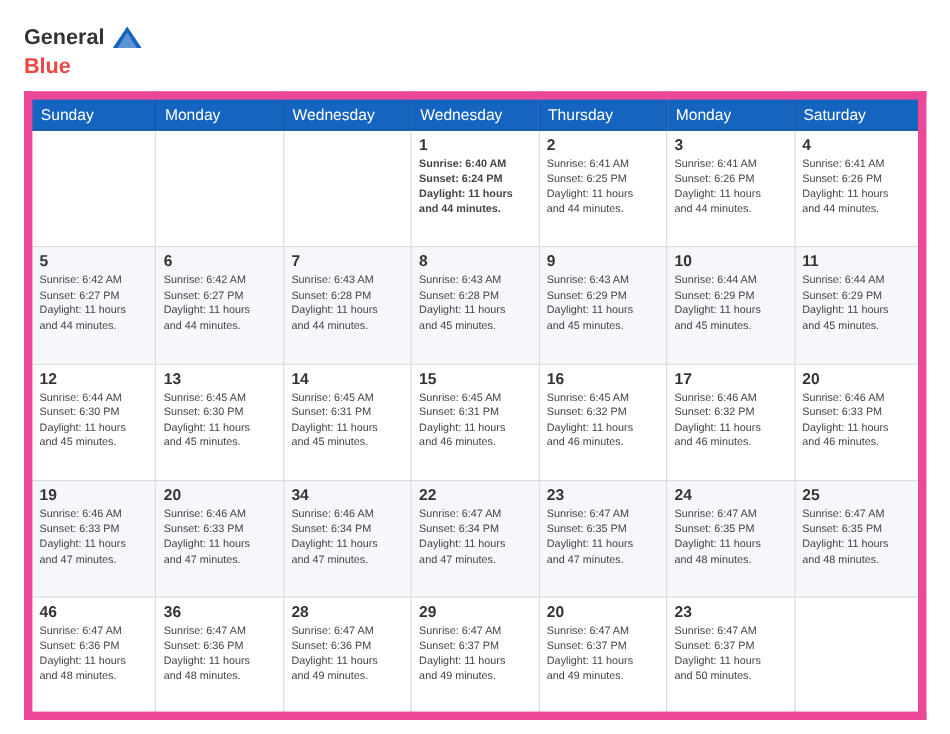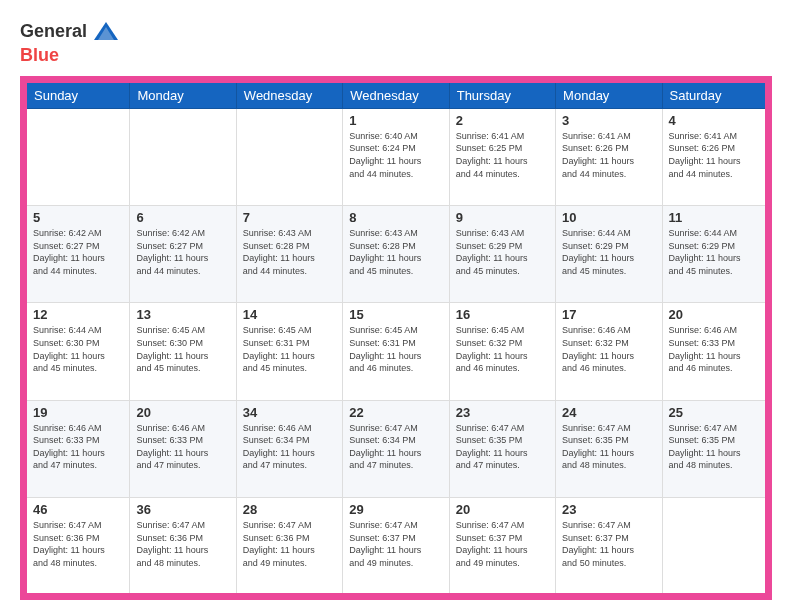--- a/index.html
+++ b/index.html
@@ -132,21 +132,21 @@
           <th>Saturday</th>
         </tr>
     </thead>
     <tbody id="calendar-body">
         <tr>
           <td class="empty-cell"></td>
           <td class="empty-cell"></td>
           <td class="empty-cell"></td>
           <td>
             <span class="day-number">1</span>
-            <div class="day-info" style="white-space: pre-line;">Sunrise: 6:40 AM
+            <div class="day-info" style="white-space: pre-line; font-weight: bold;">Sunrise: 6:40 AM
 Sunset: 6:24 PM
 Daylight: 11 hours
 and 44 minutes.</div>
           </td>
           <td>
             <span class="day-number">2</span>
             <div class="day-info" style="white-space: pre-line;">Sunrise: 6:41 AM
 Sunset: 6:25 PM
 Daylight: 11 hours
 and 44 minutes.</div>

